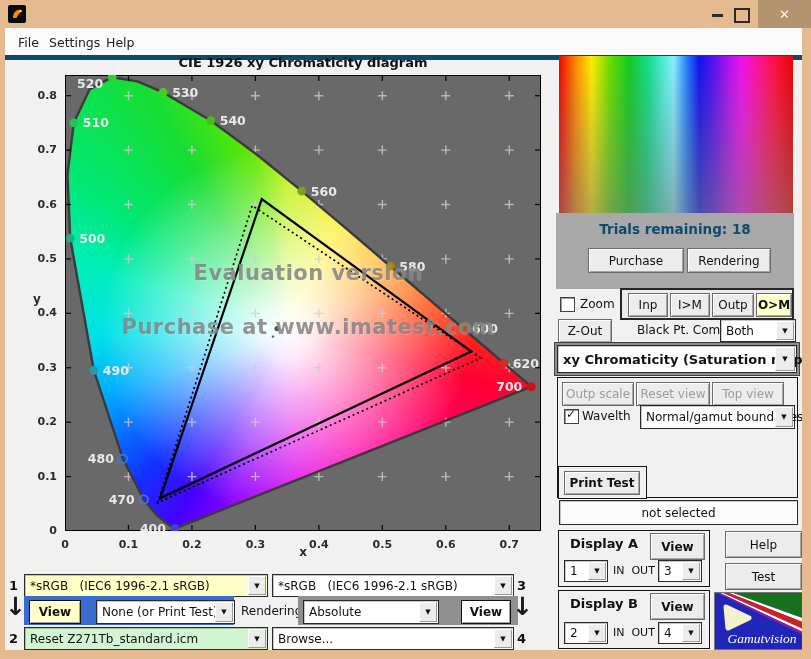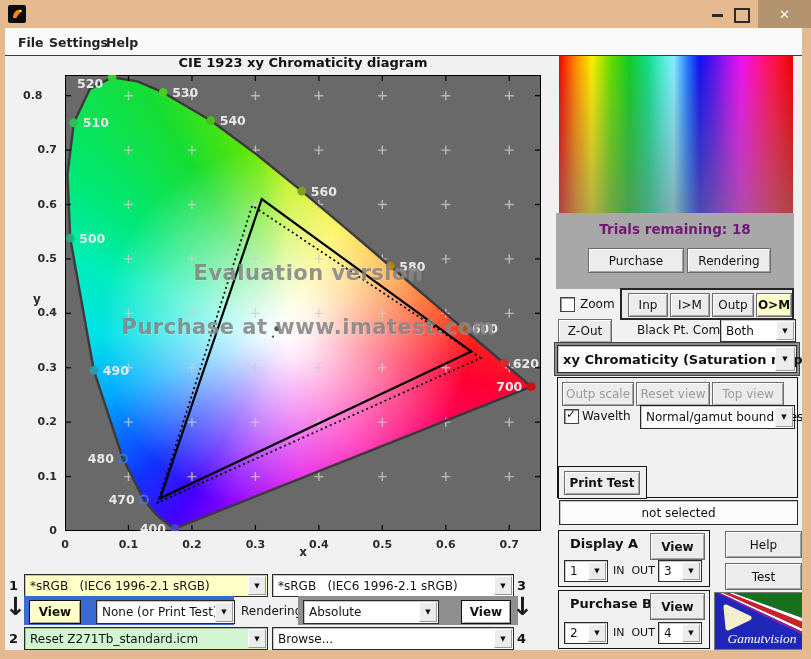--- a/index.html
+++ b/index.html
@@ -3,21 +3,21 @@
 <meta charset="utf-8">
 <style>
   html,body{margin:0;padding:0;}
   body{width:811px;height:659px;position:relative;overflow:hidden;
        font-family:"DejaVu Sans","Liberation Sans",sans-serif;background:#f1f1f1;}
   .abs{position:absolute;}
   
   .titlebar{left:0;top:0;width:811px;height:28px;background:#e5ba90;}
   .title-text{left:0;top:6px;width:760px;text-align:center;font-size:15px;color:#3a3a3a;}
   .frame{background:#e5ba90;}
-  .menubar{left:5px;top:28px;width:797px;height:27px;background:#fafafa;border-bottom:1px solid #0c4a6e;font-weight:bold;}
+  .menubar{left:5px;top:28px;width:797px;height:27px;background:#fafafa;border-bottom:5px solid #0c4a6e;}
   .menu-item{top:7px;font-size:12.5px;color:#222;}
   .close-block{left:758px;top:0;width:53px;height:28px;background:#b3946f;color:#fff;
                display:flex;align-items:center;justify-content:center;font-size:13px;font-weight:bold;}
   .min-glyph{left:712px;top:14px;width:11px;height:3px;background:#2b2b2b;}
   .max-glyph{left:734px;top:8px;width:12px;height:11px;border:2px solid #2b2b2b;background:transparent;}
   
   .btn{background:#ececec;border:1px solid #6b6b6b;box-shadow:inset 1px 1px 0 #ffffff,inset -1px -1px 0 #a6a6a6;
        display:flex;align-items:center;justify-content:center;font-size:12px;color:#111;}
   .btn.bold{font-weight:bold;}
   .btn.disabled{color:#9b9b9b;}
@@ -55,21 +55,21 @@
   .watermark{transform:translateX(-50%);font-size:21px;font-weight:bold;color:rgba(130,130,130,0.85);
              white-space:nowrap;letter-spacing:0.5px;text-shadow:1px 1px 1px rgba(255,255,255,0.18);}
   
   .sat-map{left:559px;top:56px;width:234px;height:157px;
     background:
       linear-gradient(to bottom, rgba(128,128,128,0) 0%, rgba(122,122,122,0.55) 100%),
       linear-gradient(to right,#f20000 0%,#ff8800 7%,#ffee00 14%,#66dd00 22%,#11cc22 30%,
         #11dd88 38%,#55eedd 45%,#88eeff 49%,#2277ff 55%,#1111ee 60%,#5511ee 66%,
         #aa11ee 72%,#ee11ee 78%,#ff1199 85%,#ff1144 92%,#ee0000 100%);}
   .trials-panel{left:556px;top:213px;width:238px;height:76px;background:#a8a8a8;}
-  .trials-text{left:0;top:8px;width:238px;text-align:center;font-size:13.5px;font-weight:bold;color:#701a75;}
+  .trials-text{left:0;top:8px;width:238px;text-align:center;font-size:13.5px;font-weight:bold;color:#0c4a6e;}
   .io-group{left:620px;top:288px;width:174px;height:32px;border:2px solid #262626;background:#ececec;box-sizing:border-box;}
   .logo{left:714px;top:592px;width:90px;height:56px;border:1px solid #777;}
 </style>
 </head>
 <body>
 
 <div class="abs titlebar">
   <svg class="abs" style="left:8px;top:5px" width="18" height="18">
     <rect width="18" height="18" rx="2" fill="#0a0a0a"></rect>
     <path d="M5,13 C5,7 9,4 13,5 C13,8 10,9 8.5,13 Z" fill="#ff8800"></path>
@@ -80,21 +80,21 @@
   <div class="abs close-block">
       <span>✕</span>
     </div>
 </div>
 <div class="abs menubar">
   <span class="abs menu-item" style="left:13px">File</span>
   <span class="abs menu-item" style="left:44px">Settings</span>
   <span class="abs menu-item" style="left:101px">Help</span>
 </div>
 
-<div class="abs plot-title">CIE 1923 xy Chromaticity diagram</div>
+<div class="abs plot-title">CIE 1926 xy Chromaticity diagram</div>
 <div class="abs plot-wrap">
   <div class="abs plot-bg"></div>
   <div class="abs locus-fill" style="clip-path: polygon(23.21% 99.4%, 23.17% 99.42%, 23.11% 99.43%, 23.01% 99.43%, 22.85% 99.39%, 22.52% 99.18%, 21.92% 98.7%, 20.88% 97.89%, 19.2% 96.46%, 16.55% 93.1%, 12.17% 84.16%, 6.05% 64.8%, 1.09% 35.75%, 0.52% 21.86%, 1.85% 10.48%, 5.19% 3.1%, 9.91% 0.5%, 15.23% 1.41%, 20.63% 3.83%, 30.61% 9.99%, 40.21% 17.39%, 49.75% 25.48%, 59.21% 33.81%, 68.33% 41.93%, 76.69% 49.38%, 83.6% 55.55%, 88.77% 60.14%, 92.2% 63.21%, 94.39% 65.16%, 95.87% 66.48%, 96.8% 67.3%, 97.96% 68.34%);"></div>
   <svg class="abs" style="left:0;top:0;pointer-events:none" width="476" height="456">
       <path d="M58.96666666666667,401.58472553699283H67.96666666666667M63.46666666666667,397.08472553699283V406.08472553699283" stroke="rgba(205,205,205,0.8)" stroke-width="1.4" fill="none"></path>
       <path d="M58.96666666666667,347.16945107398567H67.96666666666667M63.46666666666667,342.66945107398567V351.66945107398567" stroke="rgba(205,205,205,0.8)" stroke-width="1.4" fill="none"></path>
       <path d="M58.96666666666667,292.75417661097856H67.96666666666667M63.46666666666667,288.25417661097856V297.25417661097856" stroke="rgba(205,205,205,0.8)" stroke-width="1.4" fill="none"></path>
       <path d="M58.96666666666667,238.33890214797134H67.96666666666667M63.46666666666667,233.83890214797134V242.83890214797134" stroke="rgba(205,205,205,0.8)" stroke-width="1.4" fill="none"></path>
       <path d="M58.96666666666667,183.92362768496417H67.96666666666667M63.46666666666667,179.42362768496417V188.42362768496417" stroke="rgba(205,205,205,0.8)" stroke-width="1.4" fill="none"></path>
       <path d="M58.96666666666667,129.50835322195707H67.96666666666667M63.46666666666667,125.00835322195707V134.00835322195707" stroke="rgba(205,205,205,0.8)" stroke-width="1.4" fill="none"></path>
@@ -228,21 +228,21 @@
       <span class="ticklbl" style="left: 362.8px; top: 463px; width: 36px; text-align: center;">0.6</span>
       <span class="ticklbl" style="left: 426.267px; top: 463px; width: 36px; text-align: center;">0.7</span>
       <span class="ticklbl" style="left: -42px; top: 449px; width: 34px; text-align: right;">0</span>
       <span class="ticklbl" style="left: -42px; top: 394.585px; width: 34px; text-align: right;">0.1</span>
       <span class="ticklbl" style="left: -42px; top: 340.169px; width: 34px; text-align: right;">0.2</span>
       <span class="ticklbl" style="left: -42px; top: 285.754px; width: 34px; text-align: right;">0.3</span>
       <span class="ticklbl" style="left: -42px; top: 231.339px; width: 34px; text-align: right;">0.4</span>
       <span class="ticklbl" style="left: -42px; top: 176.924px; width: 34px; text-align: right;">0.5</span>
       <span class="ticklbl" style="left: -42px; top: 122.508px; width: 34px; text-align: right;">0.6</span>
       <span class="ticklbl" style="left: -42px; top: 68.0931px; width: 34px; text-align: right;">0.7</span>
-      <span class="ticklbl" style="left: -42px; top: 13.6778px; width: 34px; text-align: left;">0.8</span>
+      <span class="ticklbl" style="left: -42px; top: 13.6778px; width: 34px; text-align: right;">0.8</span>
     </div>
 </div>
 <div class="abs axis-label" style="left:65px;top:545px;width:476px;text-align:center">x</div>
 <div class="abs axis-label" style="left:33px;top:292px">y</div>
 
 <div class="abs sat-map"></div>
 <div class="abs trials-panel">
   <div class="abs trials-text">Trials remaining: 18</div>
 </div>
 <div class="abs btn" style="left:588px;top:248px;width:94px;height:23px">Purchase</div>
@@ -297,21 +297,21 @@
 </div>
 <span class="abs label" style="left:613px;top:564px;font-size:11px;white-space:pre">IN  OUT</span>
 <div class="abs combo" style="left:658px;top:560px;width:42px;height:20px">
   <span class="txt">3</span>
     <span class="dd">▼</span>
 </div>
 <div class="abs btn" style="left:725px;top:531px;width:75px;height:25px">Help</div>
 <div class="abs btn" style="left:725px;top:563px;width:75px;height:25px">Test</div>
 
 <div class="abs groupbox" style="left:558px;top:590px;width:150px;height:57px"></div>
-<span class="abs label bold" style="left:570px;top:596px;font-size:13px">Purchase B</span>
+<span class="abs label bold" style="left:570px;top:596px;font-size:13px">Display B</span>
 <div class="abs btn bold" style="left:650px;top:593px;width:53px;height:25px">View</div>
 <div class="abs combo" style="left:564px;top:622px;width:42px;height:20px">
   <span class="txt">2</span>
     <span class="dd">▼</span>
 </div>
 <span class="abs label" style="left:613px;top:626px;font-size:11px;white-space:pre">IN  OUT</span>
 <div class="abs combo" style="left:658px;top:622px;width:42px;height:20px">
   <span class="txt">4</span>
     <span class="dd">▼</span>
 </div>

